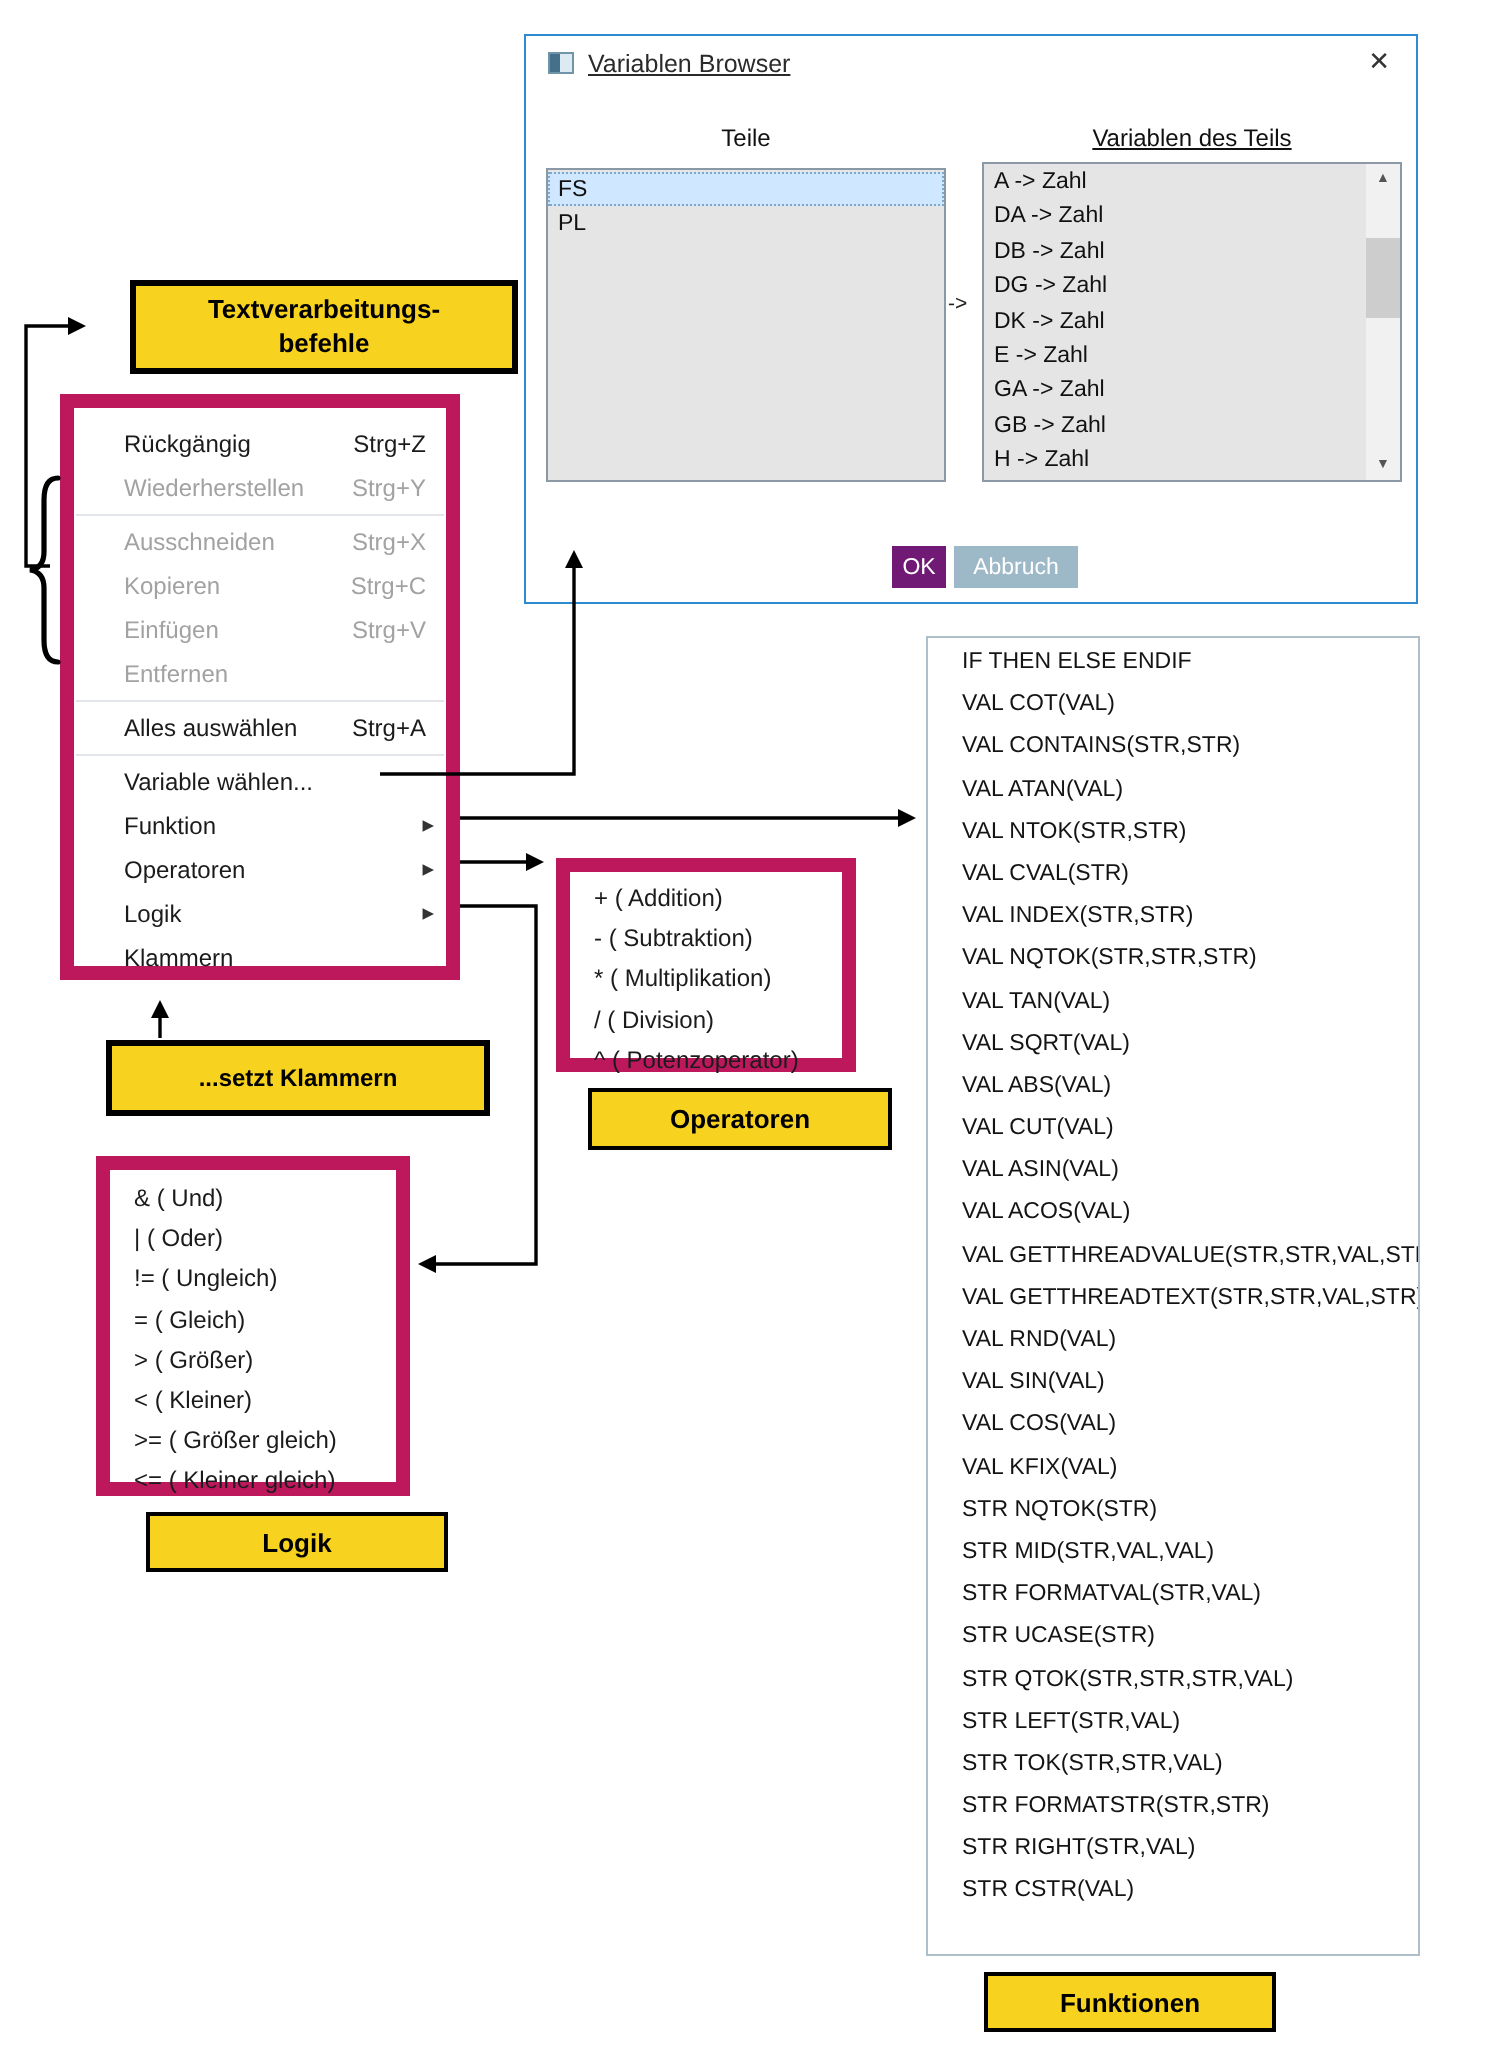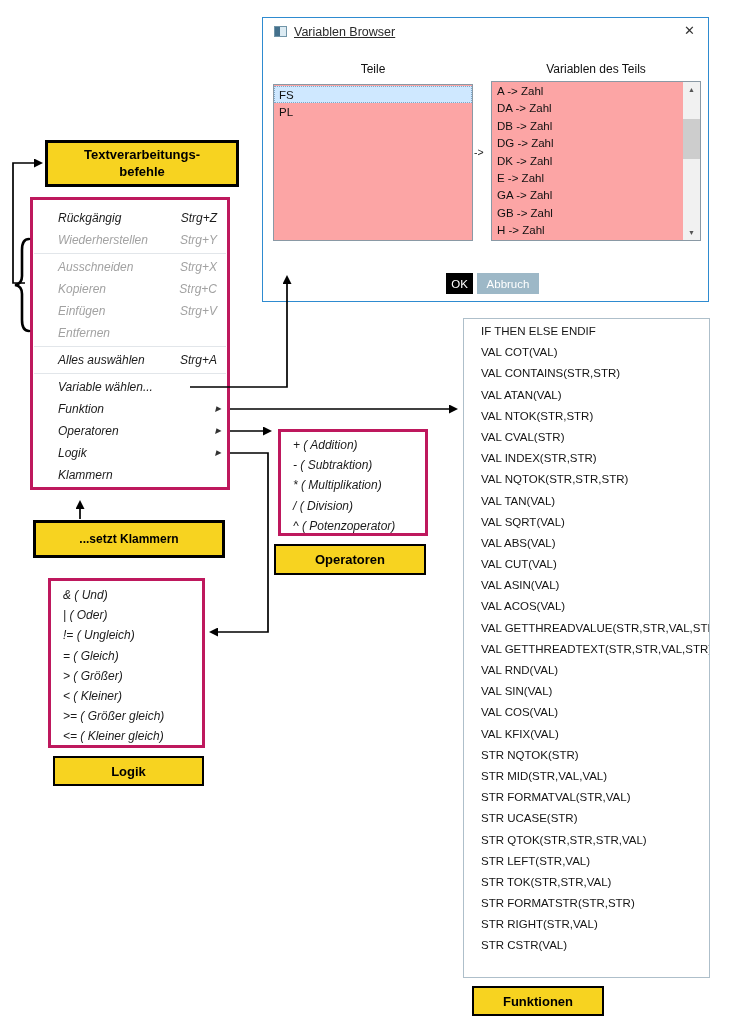--- a/index.html
+++ b/index.html
@@ -11,72 +11,72 @@
           border:1px solid #2e8bd0;background:#fff;box-sizing:border-box;}
   .titlebar{position:absolute;left:0;top:0;right:0;height:28px;}
   .win-icon{position:absolute;left:11px;top:8px;width:13px;height:11px;border:1px solid #7195a8;
             background:#dcebf3;box-sizing:border-box;}
   .wi-inner{position:absolute;left:0;top:0;width:5px;height:9px;background:#44708c;}
   .dlg-title{position:absolute;left:31px;top:7px;font-size:12.5px;color:#2a2a2a;text-decoration:underline;}
   .close{position:absolute;right:13px;top:5px;font-size:13px;color:#333;}
 
   .col-header{position:absolute;top:44px;font-size:12px;color:#111;text-align:center;}
   .col-header.left{left:10px;width:200px;}
-  .col-header.right{left:228px;width:210px;}
-
-  .listbox{position:absolute;border:1px solid #8a99a5;background:#fca5a5;box-sizing:border-box;overflow:hidden;}
+  .col-header.right{left:228px;width:210px;text-decoration:underline;}
+
+  .listbox{position:absolute;border:1px solid #8a99a5;background:#e5e5e5;box-sizing:border-box;overflow:hidden;}
   .listbox.teile{left:10px;top:66px;width:200px;height:157px;padding-top:1px;}
   .listbox.vars{left:228px;top:63px;width:210px;height:160px;}
   .t-row{height:17px;line-height:16px;font-size:11.5px;padding-left:4px;color:#111;
          border:1px dotted transparent;box-sizing:border-box;}
   .t-row.selected{background:#cfe8ff;border-color:#7fa8c8;}
   .vars .rows{position:absolute;left:0;top:1px;right:17px;bottom:0;overflow:hidden;}
   .v-row{height:17.4px;line-height:17.4px;font-size:11.5px;padding-left:5px;color:#111;white-space:nowrap;}
   .scrollbar{position:absolute;top:0;right:0;width:17px;bottom:0;background:#f1f1f1;}
   .sb-btn{position:absolute;top:0;width:100%;height:15px;font-size:7px;color:#555;
           text-align:center;line-height:15px;}
   .sb-btn.down{top:auto;bottom:0;}
   .sb-track{position:absolute;top:15px;bottom:15px;width:100%;}
   .sb-thumb{position:absolute;top:22px;height:40px;left:0;right:0;background:#cdcdcd;}
   .map-arrow{position:absolute;left:211px;top:128px;font-size:10.5px;color:#222;}
 
   .btn{position:absolute;border:none;color:#fff;font-size:11.5px;font-family:inherit;
        text-align:center;padding:0;cursor:default;}
-  .btn.ok{left:183px;top:255px;width:27px;height:21px;background:#000000;}
+  .btn.ok{left:183px;top:255px;width:27px;height:21px;background:#701a75;}
   .btn.cancel{left:214px;top:255px;width:62px;height:21px;background:#9db8c7;}
 
   
-  .menu{position:absolute;background:#fff;border:3px solid #be185d;box-sizing:border-box;font-style:italic;}
+  .menu{position:absolute;background:#fff;border:7px solid #be185d;box-sizing:border-box;}
   .main-menu{left:30px;top:197px;width:200px;height:293px;padding:7px 0 6px;}
   .menu-row{height:22px;line-height:22px;position:relative;padding:0 10px 0 25px;
             font-size:12px;color:#1b1b1b;display:flex;justify-content:space-between;white-space:nowrap;}
   .menu-row .m-arrow{position:absolute;right:6px;top:0;font-size:7.5px;color:#333;}
   .menu-row.disabled{color:#a2a2a2;}
   .menu-sep{height:1px;background:#e2e6ea;margin:2px 1px;}
 
   .op-menu{left:278px;top:429px;width:150px;height:107px;padding:3px 0;}
   .logik-menu{left:48px;top:578px;width:157px;height:170px;padding:4px 0;}
   .op-menu .menu-row,.logik-menu .menu-row{height:20.2px;line-height:20.2px;
             padding:0 8px 0 12px;display:block;}
 
   
   .fn-list{position:absolute;left:463px;top:318px;width:247px;height:660px;
            border:1px solid #aebfca;background:#fff;box-sizing:border-box;padding-top:2px;overflow:hidden;}
   .fn-row{height:21.2px;line-height:21.2px;padding-left:17px;font-size:11.5px;color:#141414;white-space:nowrap;}
 
   
   .ybox{position:absolute;background:#f7d320;border:3px solid #000;box-sizing:border-box;
         display:flex;flex-direction:column;align-items:center;justify-content:center;
-        font-weight:bold;font-size:13px;color:#000;text-align:center;}
+        font-weight:bold;font-size:13px;color:#000;text-align:center;margin-left:20px;}
   .ybox.thin{border-width:2px;}
   #ybox-text{left:45px;top:140px;width:194px;height:47px;line-height:1.3;}
   #ybox-klammern{left:33px;top:520px;width:192px;height:38px;font-size:12px;}
   #ybox-operatoren{left:274px;top:544px;width:152px;height:31px;}
   #ybox-logik{left:53px;top:756px;width:151px;height:30px;}
-  #ybox-funktionen{left:472px;top:986px;width:132px;height:30px;}
+  #ybox-funktionen{left:472px;top:986px;width:146px;height:30px;}
 
   .overlay{position:absolute;left:0;top:0;width:750px;height:1031px;pointer-events:none;}
 </style>
 </head>
 <body>
 
 <div id="canvas">
 
   <div class="dialog">
     <div class="titlebar">

